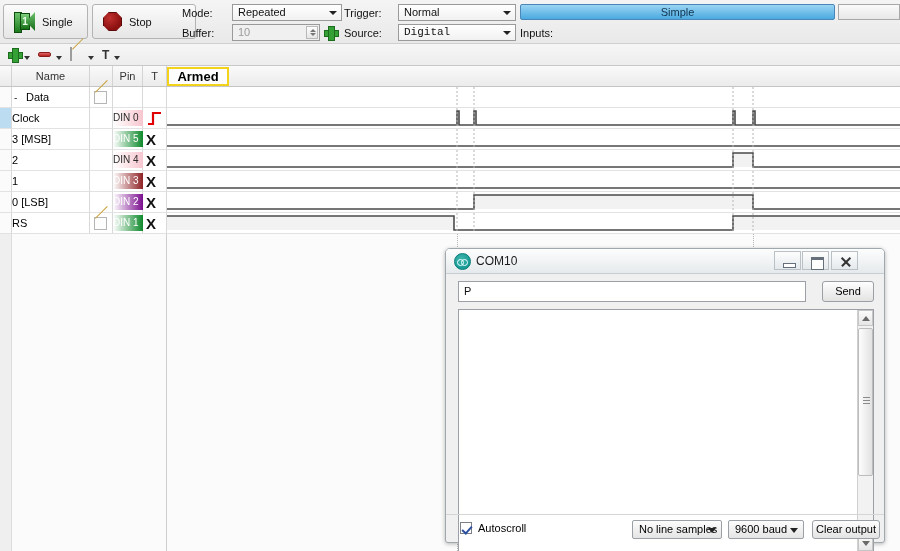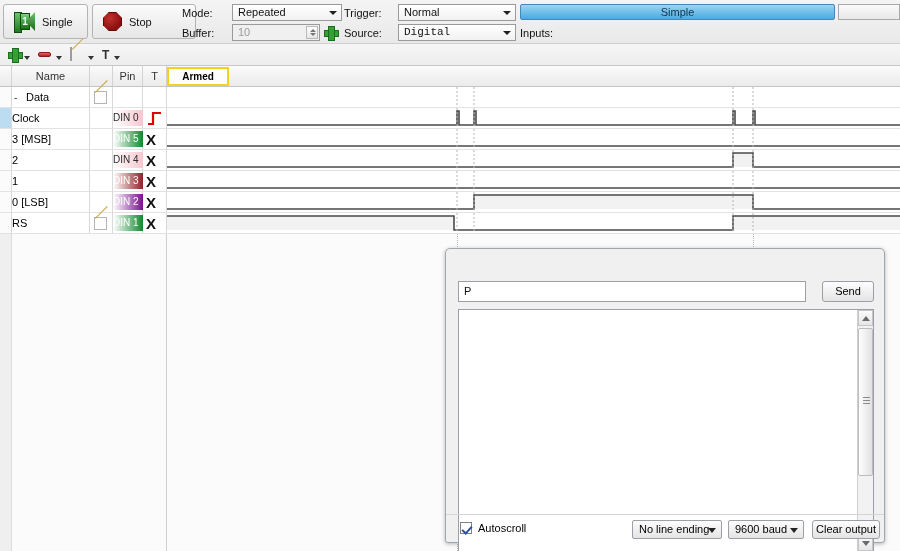--- a/index.html
+++ b/index.html
@@ -146,21 +146,21 @@
     border-bottom:1px solid #c5c5c5;
   }
   .ch-cell {
     position:absolute; top:0; height:20px; line-height:20px;
     border-right:1px solid #d3d3d3; font-size:11px; color:#333;
     text-align:center;
   }
   #ch-armed {
     position:absolute; left:167px; top:1px; width:62px; height:19px;
     border:2px solid #f2d21a; background:#fdfdfd; text-align:center;
-    font-size:10px; font-weight:bold; line-height:15px; color:#000;
+    font-size:13px; font-weight:bold; line-height:15px; color:#000;
     cursor:pointer;
   }
   #capinfo {
     position:absolute; left:234px; top:70px;
     font-family:"Liberation Mono", monospace; font-size:11px; color:#222;
     white-space:nowrap;
   }
 
   
   .rows { position:absolute; left:0; top:87px; width:900px; height:464px; }
@@ -591,20 +591,30 @@
     </div>
 
   <div id="blank-area">
     <div id="blank-left"></div>
     <div id="blank-sep"></div>
     <div class="grid-v" style="left:457px; top:0; height:317px;"></div>
     <div class="grid-v" style="left:753px; top:0; height:317px;"></div>
   </div>
 
   <div id="serial">
+    <div id="serial-title">
+      <span class="ard-ico"></span>
+      <span class="ttl">COM10</span>
+      <div class="win-btn" id="wb-min"></div>
+      <div class="win-btn" id="wb-max"></div>
+      <div class="win-btn" id="wb-close">
+        <span class="x1"></span>
+        <span class="x2"></span>
+      </div>
+    </div>
 
     <div id="send-input">
       <span>P</span>
     </div>
     <div id="send-btn">Send</div>
 
     <div id="console">
       <div id="console-text"></div>
       <div class="vsb">
         <div class="vsb-btn vsb-up">
@@ -614,21 +624,21 @@
         <div class="vsb-btn vsb-dn">
             <i></i>
           </div>
       </div>
     </div>
 
     <div id="serial-bottom">
       <span class="chk"></span>
       <span id="autoscroll-lbl">Autoscroll</span>
       <div class="bcombo" id="lineending">
-        <span>No line ending</span>
+        <span>No line samples</span>
         <span class="arrow"></span>
       </div>
       <div class="bcombo" id="baud">
         <span>9600 baud</span>
         <span class="arrow"></span>
       </div>
       <div id="clearout">Clear output</div>
     </div>
   </div>
 </div>

